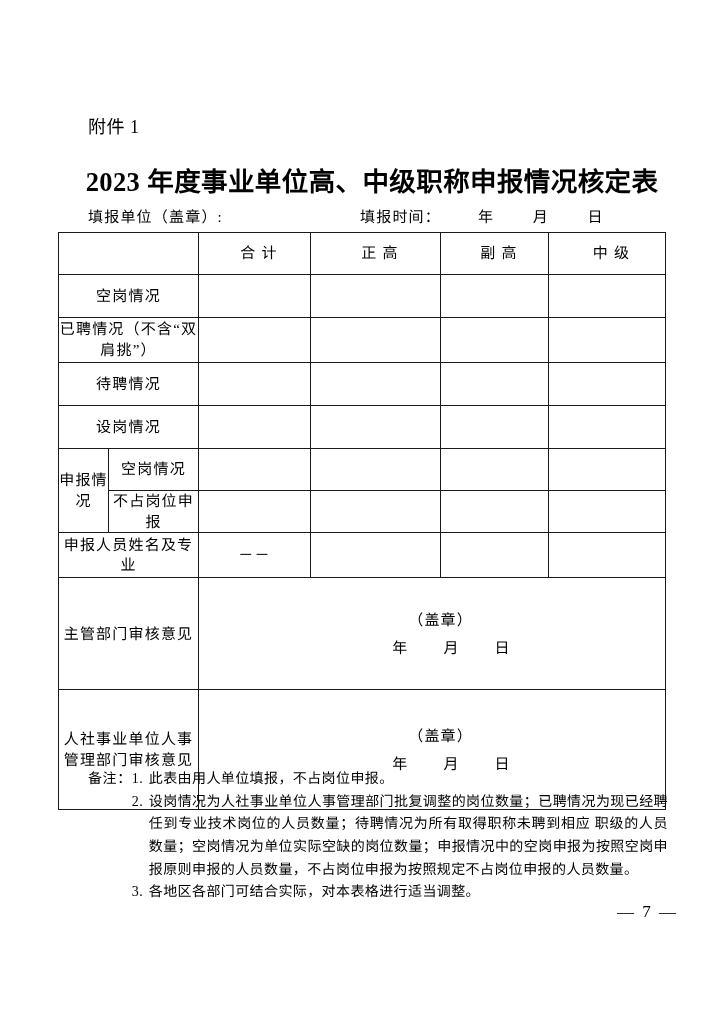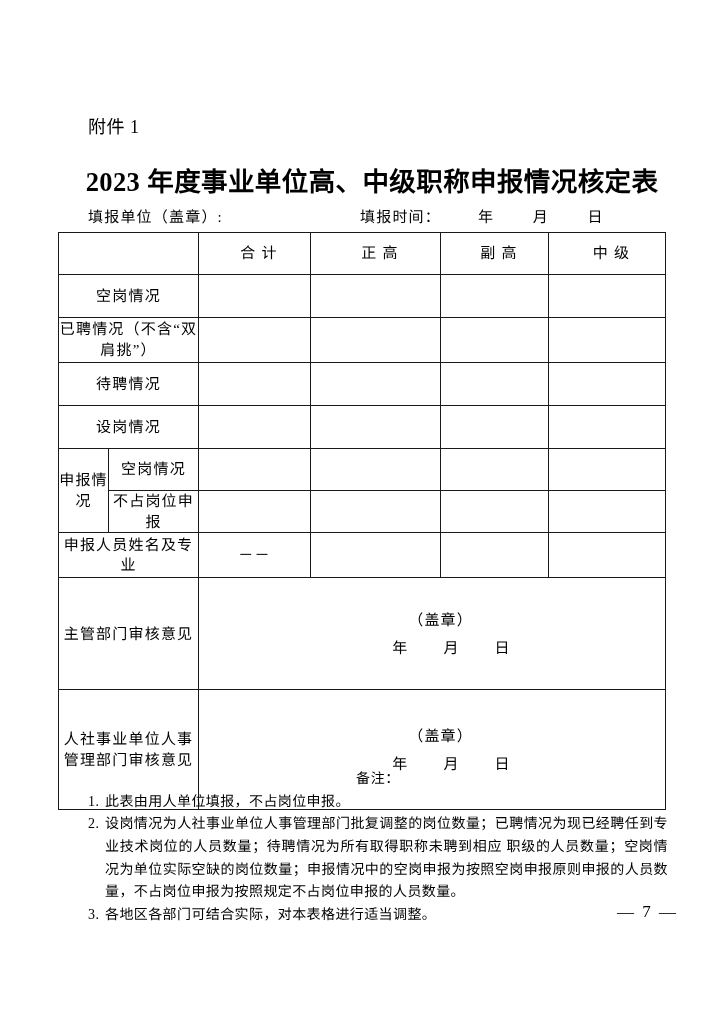--- a/index.html
+++ b/index.html
@@ -148,21 +148,21 @@
   
   .notes {
     position: absolute;
     left: 88px;
     top: 768px;
     width: 580px;
     font-size: 14px;
     line-height: 1.62;
     letter-spacing: 0.4px;
   }
-  .notes-row { display: flex; align-items: center; flex-direction: column; }
+  .notes-row { display: flex; align-items: flex-start; }
   .notes-tag { flex: 0 0 auto; white-space: nowrap; letter-spacing: 0.6px; }
   .notes-list { flex: 1 1 auto; }
   .note-item { display: flex; align-items: flex-start; }
   .note-num { flex: 0 0 auto; width: 17px; }
   .note-text { flex: 1 1 auto; text-align: justify; }
   .note-gap { margin-top: 0px; }
 
   
   .page-number {
     position: absolute;

